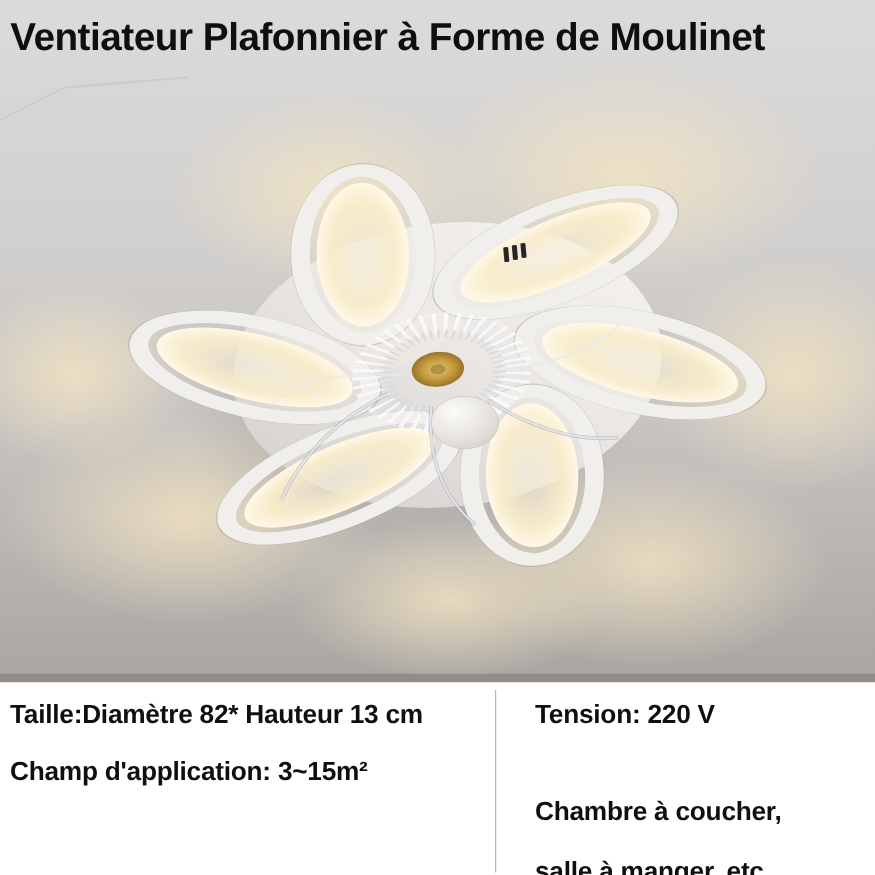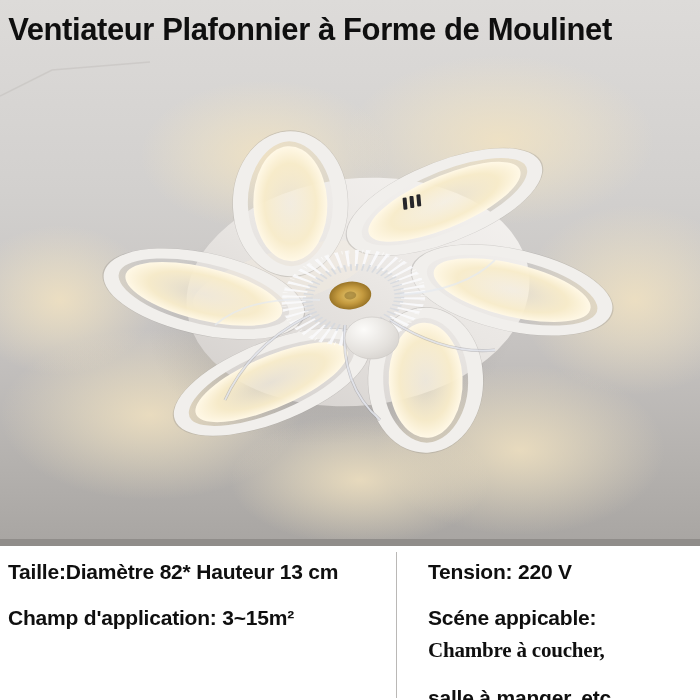--- a/index.html
+++ b/index.html
@@ -15,21 +15,21 @@
     font-size:31px;font-weight:700;color:var(--text,#0f0f0f);
     letter-spacing:-0.4px;white-space:nowrap;
   }
   .specs{position:absolute;top:546px;left:0;width:700px;height:130px;background:var(--panel_bg,#fff);}
   .specs p{margin:0;position:absolute;font-size:21px;font-weight:700;color:var(--text,#0f0f0f);white-space:nowrap;letter-spacing:-0.2px;}
   .divider{position:absolute;left:396px;top:6px;width:1px;height:146px;background:var(--divider,#bab8b6);}
   .p-size{left:8px;top:14px;}
   .p-area{left:8px;top:60px;}
   .p-volt{left:428px;top:14px;text-align:right;}
   .p-scene1{left:428px;top:60px;}
-  .p-scene2{left:428px;top:92px;font-family:Liberation Serif, serif;}
+  .p-scene2{left:428px;top:92px;}
   .p-scene3{left:428px;top:140px;}
 </style>
 </head>
 <body>
 
 <div class="stage">
 
   <svg class="photo" viewBox="0 0 700 546" aria-hidden="true">
     <defs>
       <linearGradient id="bgGrad" x1="0" y1="0" x2="0" y2="1">
@@ -133,18 +133,17 @@
     <rect x="0" y="539" width="700" height="7" fill="#908d8a"></rect>
   </svg>
 
   <div class="title">Ventiateur Plafonnier à Forme de Moulinet</div>
 
   <div class="specs">
     <div class="divider"></div>
     <p class="p-size">Taille:Diamètre 82* Hauteur 13 cm</p>
     <p class="p-area">Champ d'application: 3~15m²</p>
     <p class="p-volt">Tension: 220 V</p>
-    <p class="p-scene1">Scéne appicable:</p>
     <p class="p-scene2">Chambre à coucher,</p>
     <p class="p-scene3">salle à manger, etc.</p>
   </div>
 
 </div>
 
 </body></html>

